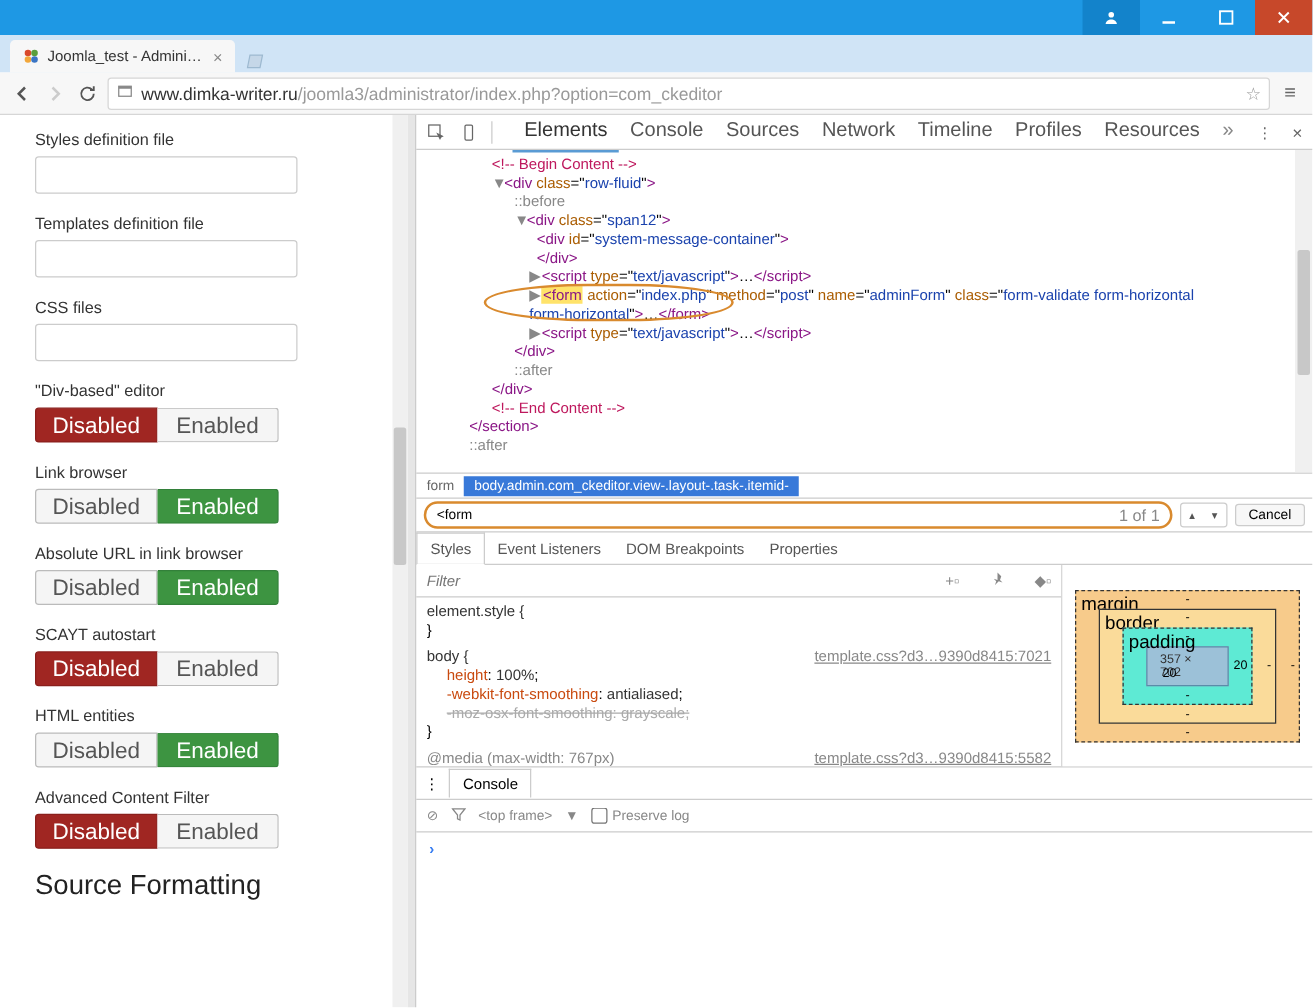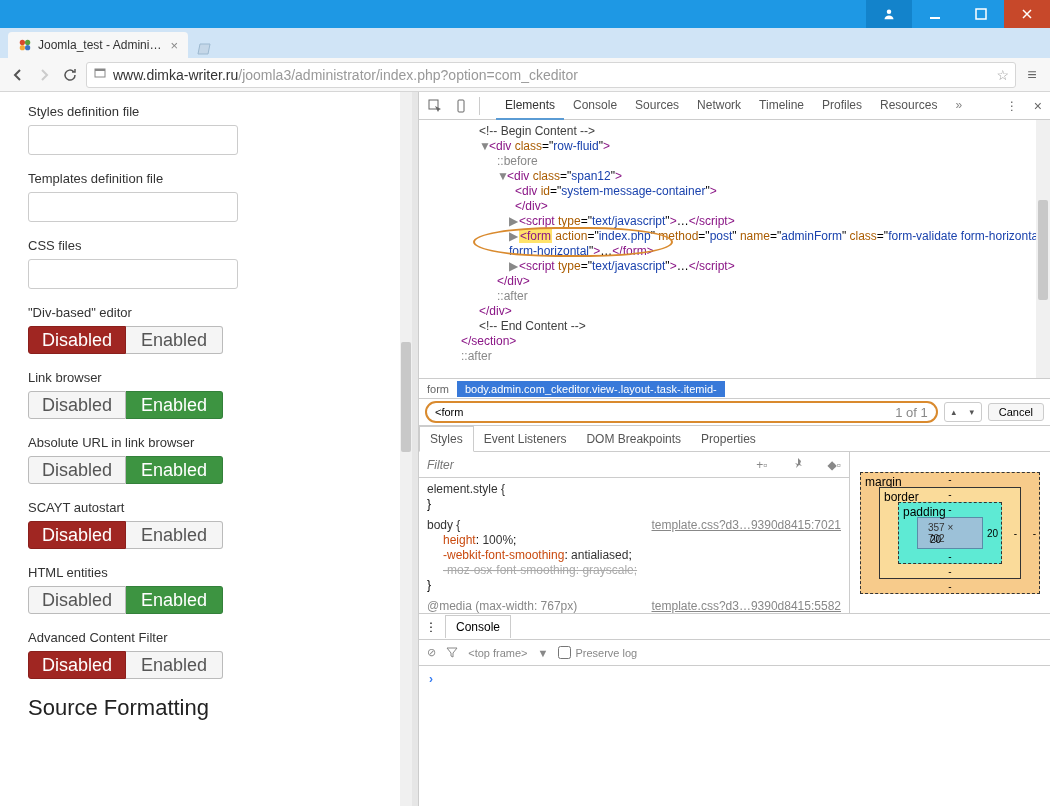--- a/index.html
+++ b/index.html
@@ -46,32 +46,32 @@
 .toggle-btn:last-child { border-radius: 0 3px 3px 0; border-left: none; }
 .toggle-btn.red { background: #a02622; color: #fff; border-color: #8a1f1c; }
 .toggle-btn.green { background: #3d9441; color: #fff; border-color: #33803a; }
 .section-heading { font-size: 22px; color: #222; margin-top: 10px; }
 
 
 .devtools { flex: 1; display: flex; flex-direction: column; border-left: 1px solid #ccc; background: #fff; font-family: Menlo, Consolas, monospace; font-size: 12px; }
 .dt-toolbar { height: 28px; border-bottom: 1px solid #ccc; display: flex; align-items: center; padding: 0 8px; gap: 10px; color: #666; }
 .dt-tool-icon { width: 16px; height: 16px; display: flex; align-items: center; justify-content: center; }
 .dt-tabs { display: flex; gap: 0; margin-left: 6px; flex: 1; font-family: "Segoe UI", sans-serif; }
-.dt-tab { padding: 6px 9px; color: #555; font-size: 12px; cursor: default; white-space: nowrap; }
+.dt-tab { padding: 6px 9px; color: #555; font-size: 16px; cursor: default; white-space: nowrap; }
 .dt-tab.active { color: #333; border-bottom: 2px solid #5a9bd4; margin-bottom: -1px; }
 .dt-overflow { color: #888; }
 .dt-more { color: #666; }
 .dt-close { color: #666; font-size: 14px; margin-left: 6px; }
 
 .dom-tree { flex: 0 0 258px; overflow: auto; padding: 4px 0 4px 60px; line-height: 15px; position: relative; }
 .dom-tree .scroll-track { position: absolute; right: 0; top: 0; bottom: 0; width: 14px; background: #f0f0f0; }
 .dom-tree .scroll-thumb { position: absolute; right: 2px; top: 80px; width: 10px; height: 100px; background: #c8c8c8; border-radius: 2px; }
 .dom-line { white-space: nowrap; }
 .tri { color: #888; display: inline-block; width: 10px; }
-.comment { color: #404040; }
+.comment { color: #be185d; }
 .tag { color: #8a1686; }
 .attr-name { color: #aa5c00; }
 .attr-val { color: #1a42ad; }
 .pseudo { color: #888; }
 .tag-close { color: #8a1686; }
 .hl { background: #ffe36a; padding: 0 1px; }
 
 .breadcrumb { height: 20px; border-top: 1px solid #ccc; display: flex; align-items: center; font-size: 11px; font-family: "Segoe UI", sans-serif; }
 .breadcrumb .crumb { padding: 2px 8px; color: #666; }
 .breadcrumb .crumb.active { background: #3879d9; color: #fff; }
@@ -99,21 +99,21 @@
 .css-val { color: #333; }
 .css-link { color: #888; text-decoration: underline; float: right; }
 .strike { text-decoration: line-through; color: #aaa; }
 .at-rule { color: #888; }
 
 .box-model { width: 200px; padding: 20px 10px; background: #fff; display: flex; align-items: flex-start; justify-content: center; }
 .bm-margin { background: #f7cb8b; border: 1px dashed #333; padding: 14px 18px; position: relative; font-size: 10px; }
 .bm-border { background: #fadb9a; border: 1px solid #333; padding: 14px 18px; position: relative; }
 .bm-padding { background: #5eead4; border: 1px dashed #333; padding: 14px 18px; position: relative; }
 .bm-content { background: #9cc1d8; border: 1px solid #5a8ca8; padding: 4px 10px; font-size: 10px; color: #333; }
-.bm-label { position: absolute; top: 2px; left: 4px; font-size: 12px; text-align: right; }
+.bm-label { position: absolute; top: 2px; left: 4px; font-size: 15px; text-align: right; }
 .bm-num { position: absolute; font-size: 10px; }
 .bm-num.top { top: 1px; left: 50%; transform: translateX(-50%); }
 .bm-num.bottom { bottom: 1px; left: 50%; transform: translateX(-50%); }
 .bm-num.left { left: 3px; top: 50%; transform: translateY(-50%); }
 .bm-num.right { right: 3px; top: 50%; transform: translateY(-50%); }
 
 .console-drawer { flex: 1; display: flex; flex-direction: column; }
 .drawer-handle { height: 26px; border-bottom: 1px solid #ccc; display: flex; align-items: center; padding: 0 6px; gap: 8px; font-family: "Segoe UI", sans-serif; font-size: 12px; }
 .drawer-tab { padding: 4px 10px; border: 1px solid #ccc; border-bottom: none; background: #fff; }
 .drawer-toolbar { height: 26px; border-bottom: 1px solid #ccc; display: flex; align-items: center; padding: 0 8px; gap: 10px; font-size: 11px; color: #888; font-family: "Segoe UI", sans-serif; }

